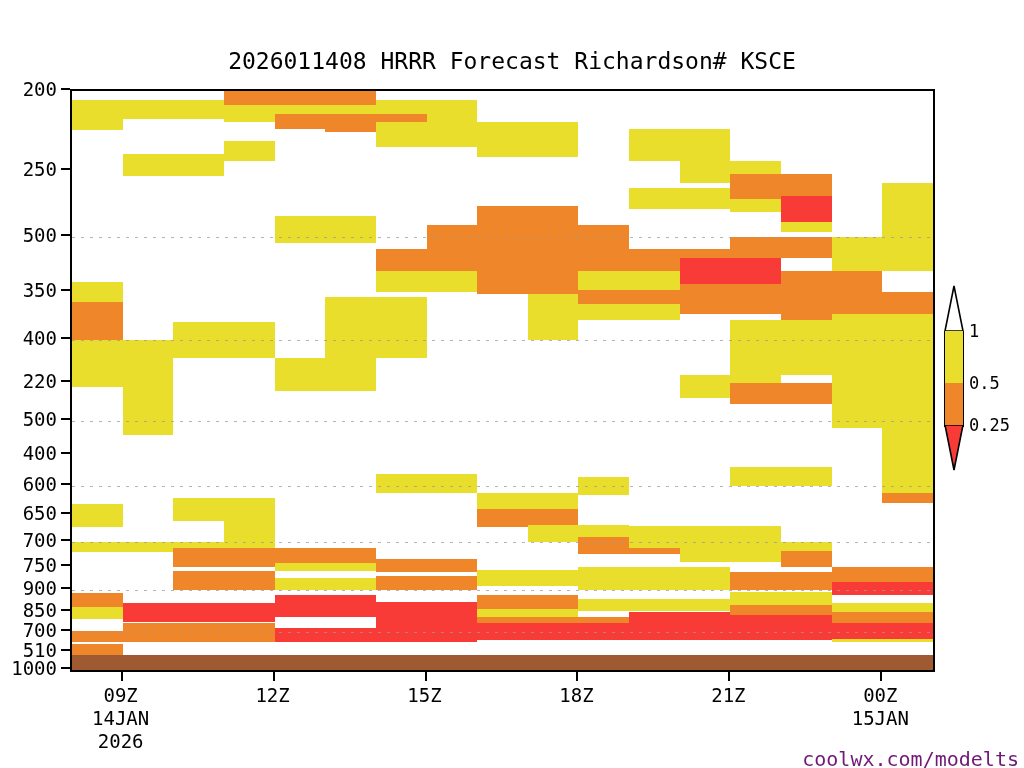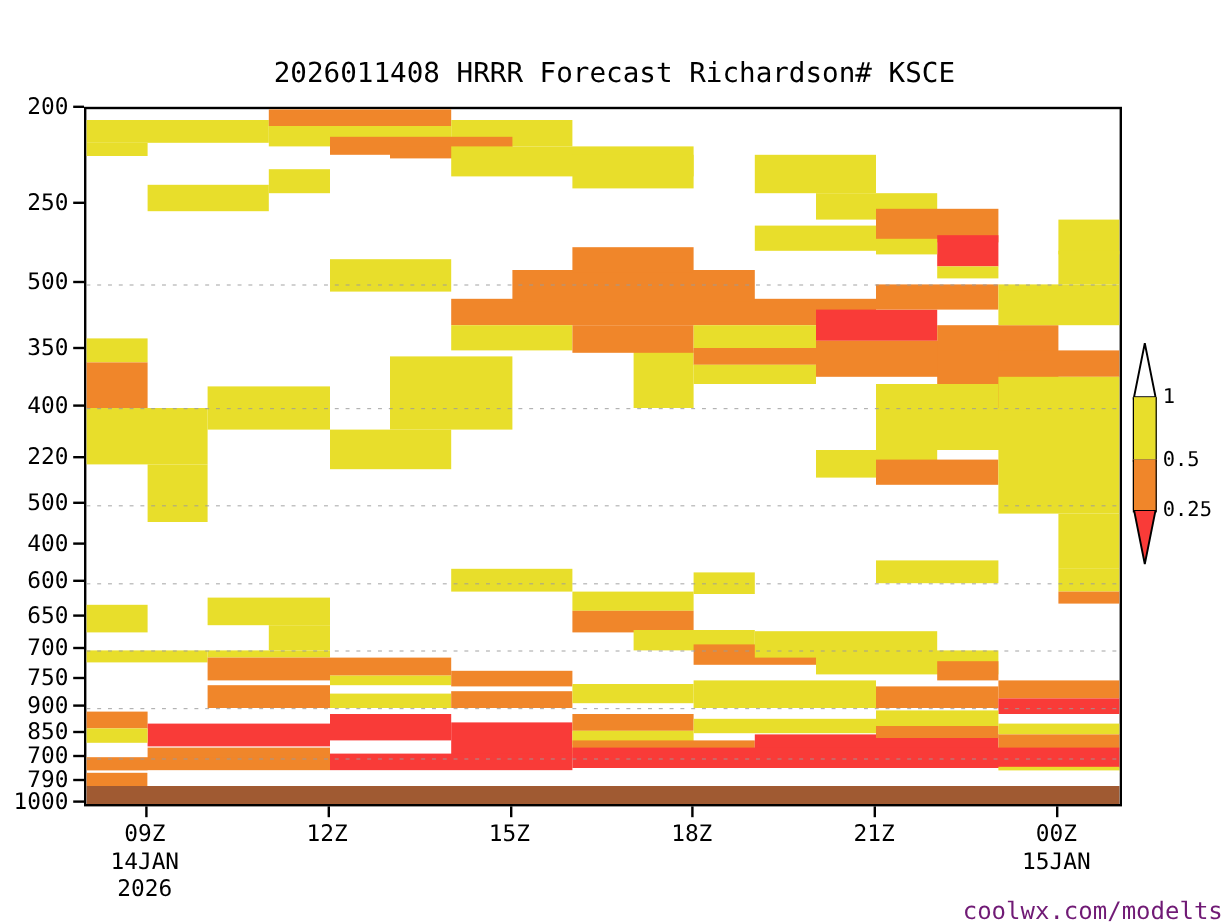--- a/index.html
+++ b/index.html
@@ -113,21 +113,21 @@
       <div class="lbl" style="top: 450.685px;">700</div>
       <div class="tk" style="top: 475.506px;"></div>
       <div class="lbl" style="top: 475.506px;">750</div>
       <div class="tk" style="top: 498.723px;"></div>
       <div class="lbl" style="top: 498.723px;">900</div>
       <div class="tk" style="top: 520.533px;"></div>
       <div class="lbl" style="top: 521px;">850</div>
       <div class="tk" style="top: 541.096px;"></div>
       <div class="lbl" style="top: 541.096px;">700</div>
       <div class="tk" style="top: 560.547px;"></div>
-      <div class="lbl" style="top: 560.547px;">790</div>
+      <div class="lbl" style="top: 560.547px;">510</div>
       <div class="tk" style="top: 579px;"></div>
       <div class="lbl" style="top: 579px;">1000</div>
     </div>
 
   <div id="plot">
     <div id="cells">
         <div class="cell" style="left: 0px; width: 151.941px; top: 8.88324px; height: 18.8037px; background: rgb(232, 222, 43);"></div>
         <div class="cell" style="left: 0px; width: 50.6471px; top: 27.687px; height: 11.4737px; background: rgb(232, 222, 43);"></div>
         <div class="cell" style="left: 151.941px; width: 151.941px; top: 0px; height: 14.1098px; background: rgb(240, 134, 42);"></div>
         <div class="cell" style="left: 151.941px; width: 151.941px; top: 14.1098px; height: 16.8929px; background: rgb(232, 222, 43);"></div>

